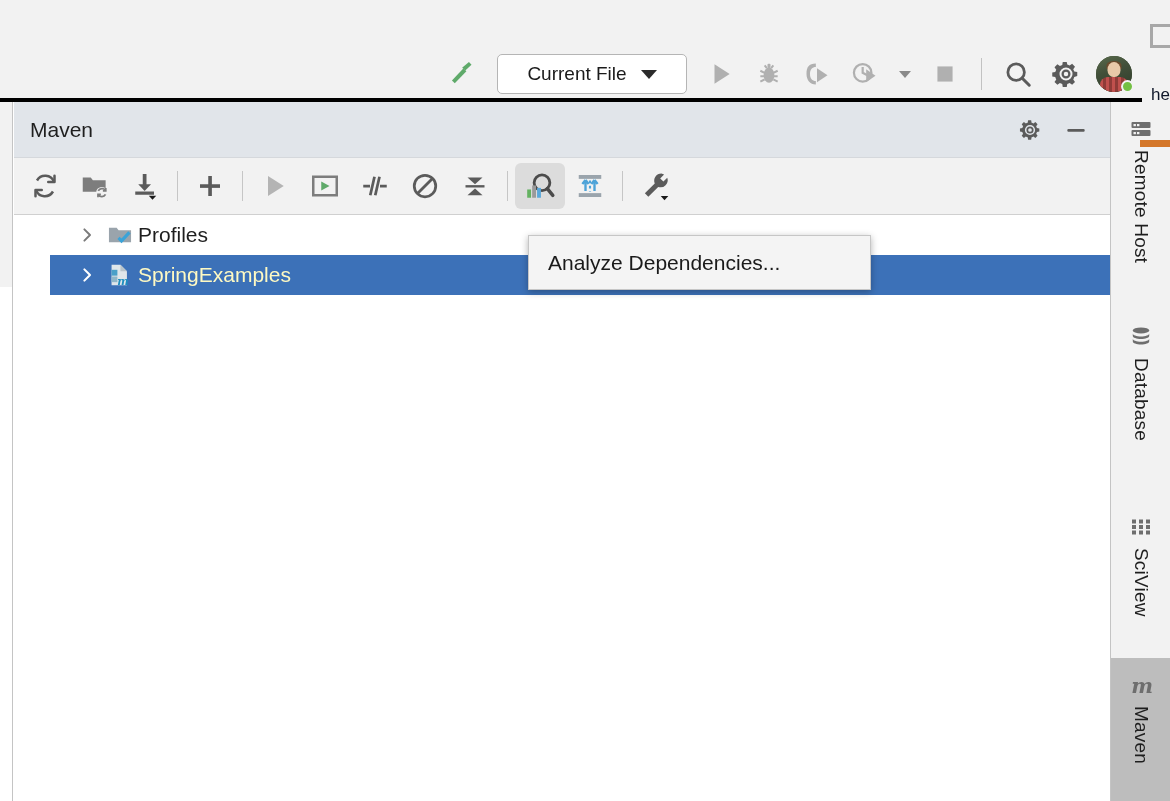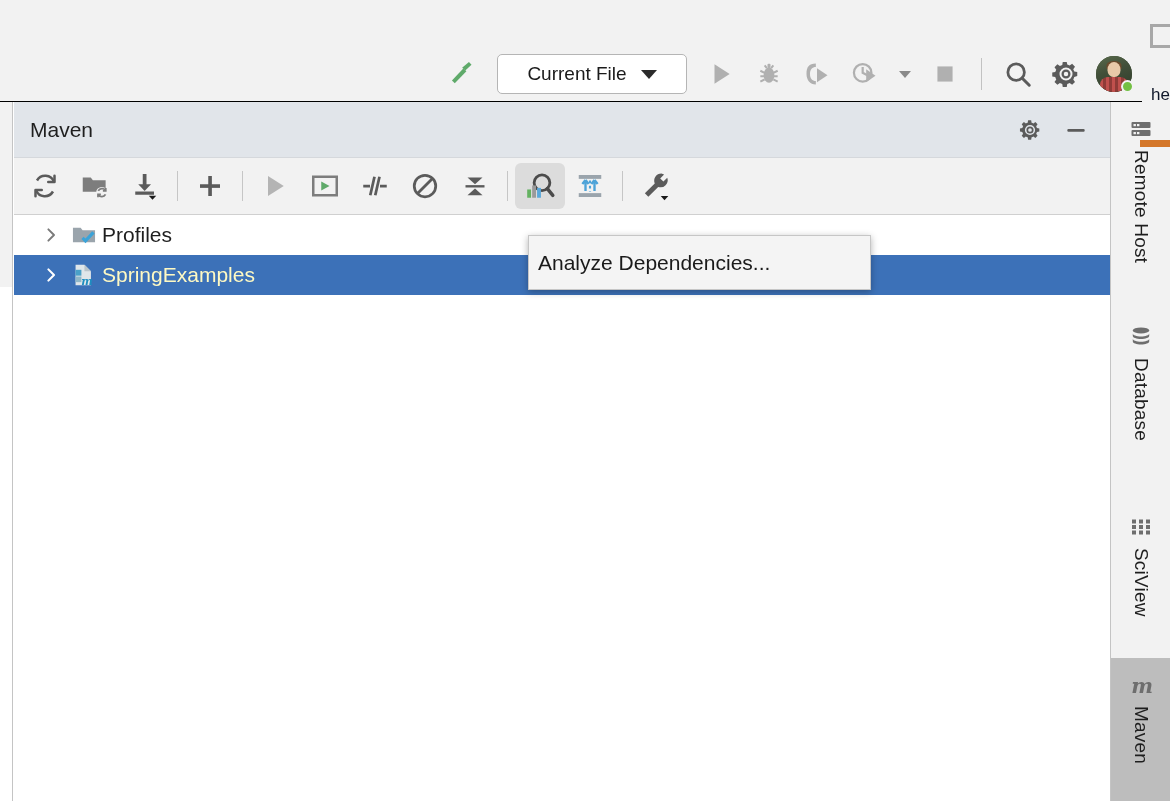--- a/index.html
+++ b/index.html
@@ -13,21 +13,21 @@
     position: relative;
     width: 1170px; height: 801px;
     background: #f2f2f2;
   }
 
   
   .main-toolbar {
     position: absolute; left: 0; top: 0;
     width: 1170px; height: 102px;
     background: #f2f2f2;
-    border-bottom: 1px solid #000000;
+    border-bottom: 4px solid #000000;
   }
   .toolbar-controls {
     position: absolute; right: 32px; top: 48px;
     height: 52px;
     display: flex; align-items: center; gap: 0px;
   }
   .tb-icon {
     width: 48px; height: 52px;
     display: flex; align-items: center; justify-content: center;
   }
@@ -155,40 +155,40 @@
   .mv-sep { width: 1px; height: 30px; background: #c6c6c6; margin: 0 7px; }
 
   
   .tw-tree {
     position: absolute; left: 14px; top: 113px;
     width: 1096px; height: 586px;
     background: #ffffff;
   }
   .tree-row {
     height: 40px; display: flex; align-items: center;
-    padding-left: 22px; gap: 0;
+    padding-left: 22px; gap: 0; margin-left: 36px;
   }
   .tree-row.selected { background: #3c71b8; }
   .tree-arrow {
     width: 30px; display: flex; align-items: center; justify-content: center;
     flex-shrink: 0;
   }
   .tree-icon { width: 36px; display: flex; align-items: center; justify-content: center; flex-shrink: 0;}
   .tree-label { font-size: 21px; color: #1e1e1e; }
   .tree-row.selected .tree-label { color: #fef9c3; }
 
   
   .tooltip {
     position: absolute; left: 528px; top: 235px;
     width: 343px; height: 55px;
     background: #f4f4f4;
     border: 1px solid #c6c6c6;
     box-shadow: 0 2px 7px rgba(0,0,0,0.30);
     display: flex; align-items: center;
-    padding-left: 9px;
+    padding-left: 19px;
     z-index: 40;
   }
   .tooltip-text { font-size: 21px; color: #1a1a1a; white-space: nowrap; }
 
   
   .right-bar {
     position: absolute; right: 0; top: 102px;
     width: 60px; height: 699px;
     background: #f2f2f2;
     border-left: 1px solid #c4c4c4;

